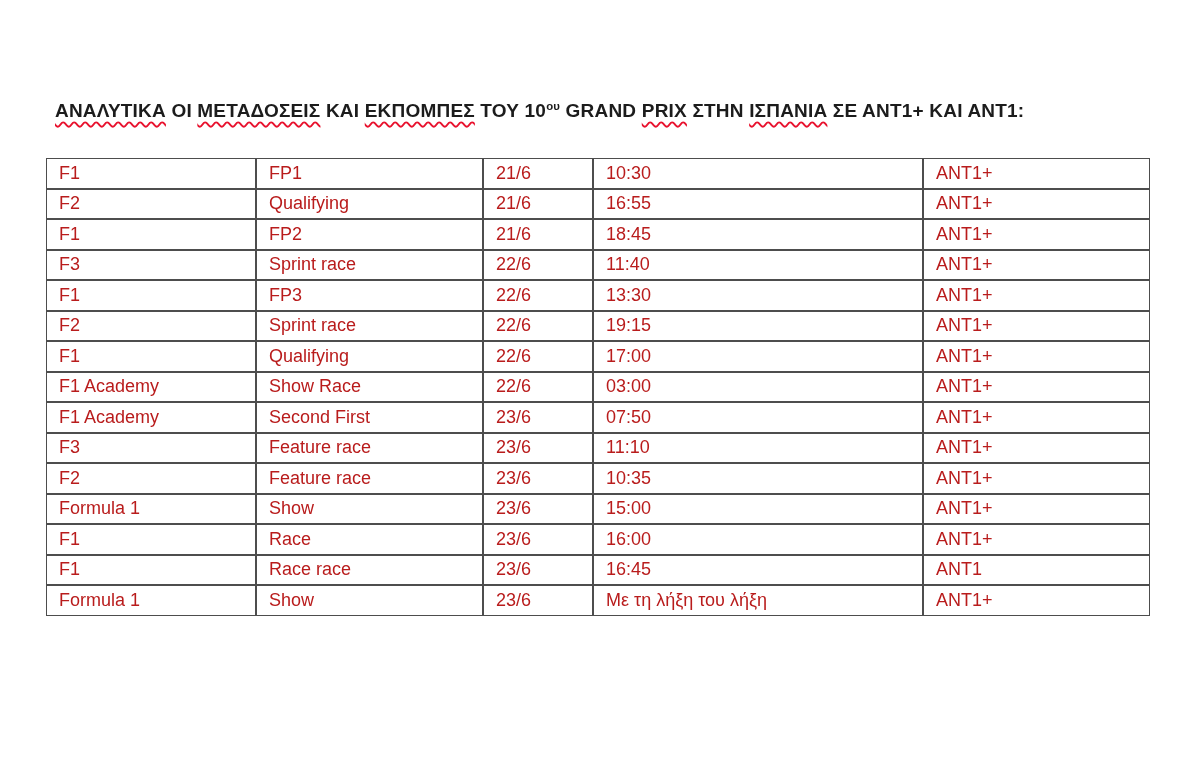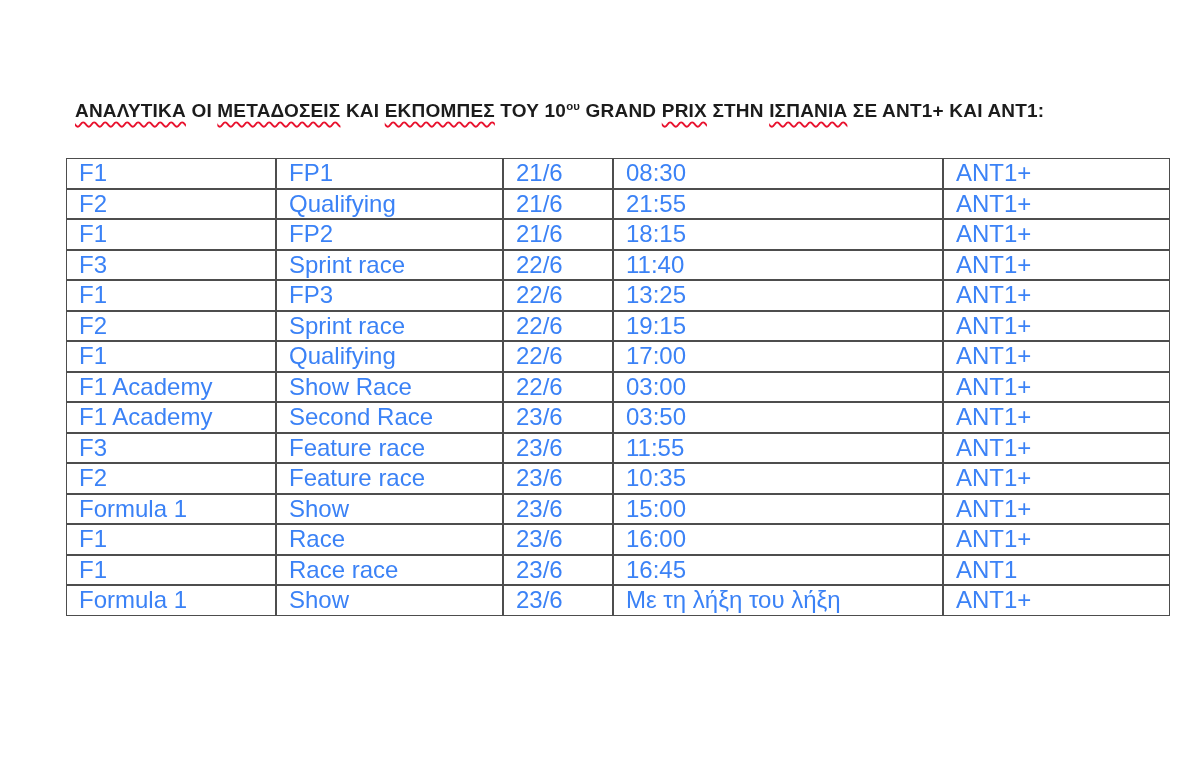--- a/index.html
+++ b/index.html
@@ -10,21 +10,20 @@
     background: #ffffff;
     font-family: "Liberation Sans", sans-serif;
     color: #1c1c1c;
     position: relative;
     overflow: hidden;
   }
   .page {
     position: absolute;
     inset: 0;
     background: #ffffff;
-    margin-left: 20px;
   }
   .doc-title {
     position: absolute;
     left: 55px;
     top: 100px;
     font-size: 19px;
     font-weight: bold;
     white-space: nowrap;
     letter-spacing: 0.2px;
     color: #1c1c1c;
@@ -42,22 +41,22 @@
     font-size: 0.6em;
   }
   .schedule-table {
     position: absolute;
     left: 46px;
     top: 158px;
     width: 1104px;
     border-collapse: separate;
     border-spacing: 0;
     table-layout: fixed;
-    font-size: 24px;
-    color: #3b82f6;
+    font-size: 18px;
+    color: #b91c1c;
   }
   .schedule-table td {
     border: 1px solid #4d4d4d;
     height: 30.5px;
     padding: 0 4px 0 12px;
     vertical-align: middle;
     white-space: nowrap;
     overflow: hidden;
     text-align: left;
   }
@@ -81,53 +80,53 @@
         <col class="c3">
         <col class="c4">
         <col class="c5">
     </colgroup>
     <tbody>
 
         <tr>
           <td>F1</td>
           <td>FP1</td>
           <td>21/6</td>
-          <td>08:30</td>
+          <td>10:30</td>
           <td>ANT1+</td>
         </tr>
 
         <tr>
           <td>F2</td>
           <td>Qualifying</td>
           <td>21/6</td>
-          <td>21:55</td>
+          <td>16:55</td>
           <td>ANT1+</td>
         </tr>
 
         <tr>
           <td>F1</td>
           <td>FP2</td>
           <td>21/6</td>
-          <td>18:15</td>
+          <td>18:45</td>
           <td>ANT1+</td>
         </tr>
 
         <tr>
           <td>F3</td>
           <td>Sprint race</td>
           <td>22/6</td>
           <td>11:40</td>
           <td>ANT1+</td>
         </tr>
 
         <tr>
           <td>F1</td>
           <td>FP3</td>
           <td>22/6</td>
-          <td>13:25</td>
+          <td>13:30</td>
           <td>ANT1+</td>
         </tr>
 
         <tr>
           <td>F2</td>
           <td>Sprint race</td>
           <td>22/6</td>
           <td>19:15</td>
           <td>ANT1+</td>
         </tr>
@@ -143,31 +142,31 @@
         <tr>
           <td>F1 Academy</td>
           <td>Show Race</td>
           <td>22/6</td>
           <td>03:00</td>
           <td>ANT1+</td>
         </tr>
 
         <tr>
           <td>F1 Academy</td>
-          <td>Second Race</td>
-          <td>23/6</td>
-          <td>03:50</td>
+          <td>Second First</td>
+          <td>23/6</td>
+          <td>07:50</td>
           <td>ANT1+</td>
         </tr>
 
         <tr>
           <td>F3</td>
           <td>Feature race</td>
           <td>23/6</td>
-          <td>11:55</td>
+          <td>11:10</td>
           <td>ANT1+</td>
         </tr>
 
         <tr>
           <td>F2</td>
           <td>Feature race</td>
           <td>23/6</td>
           <td>10:35</td>
           <td>ANT1+</td>
         </tr>

